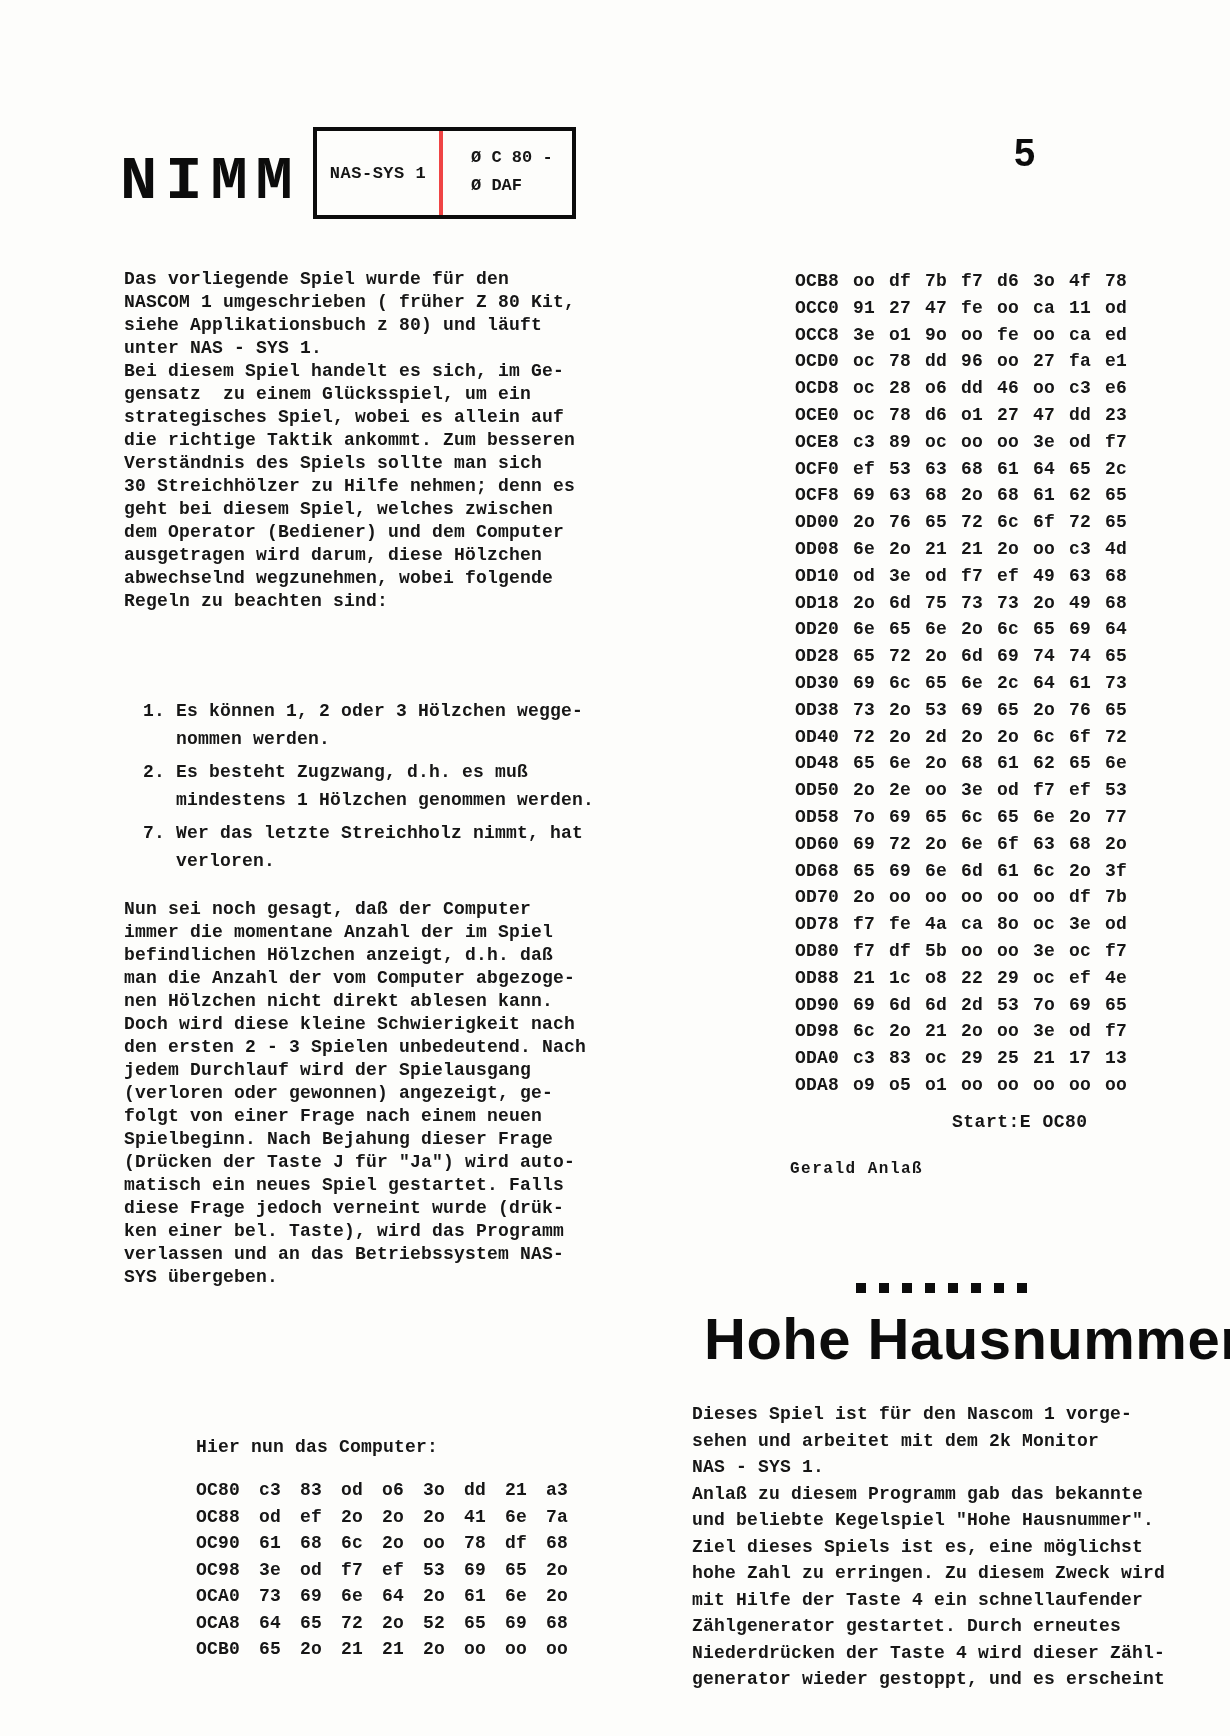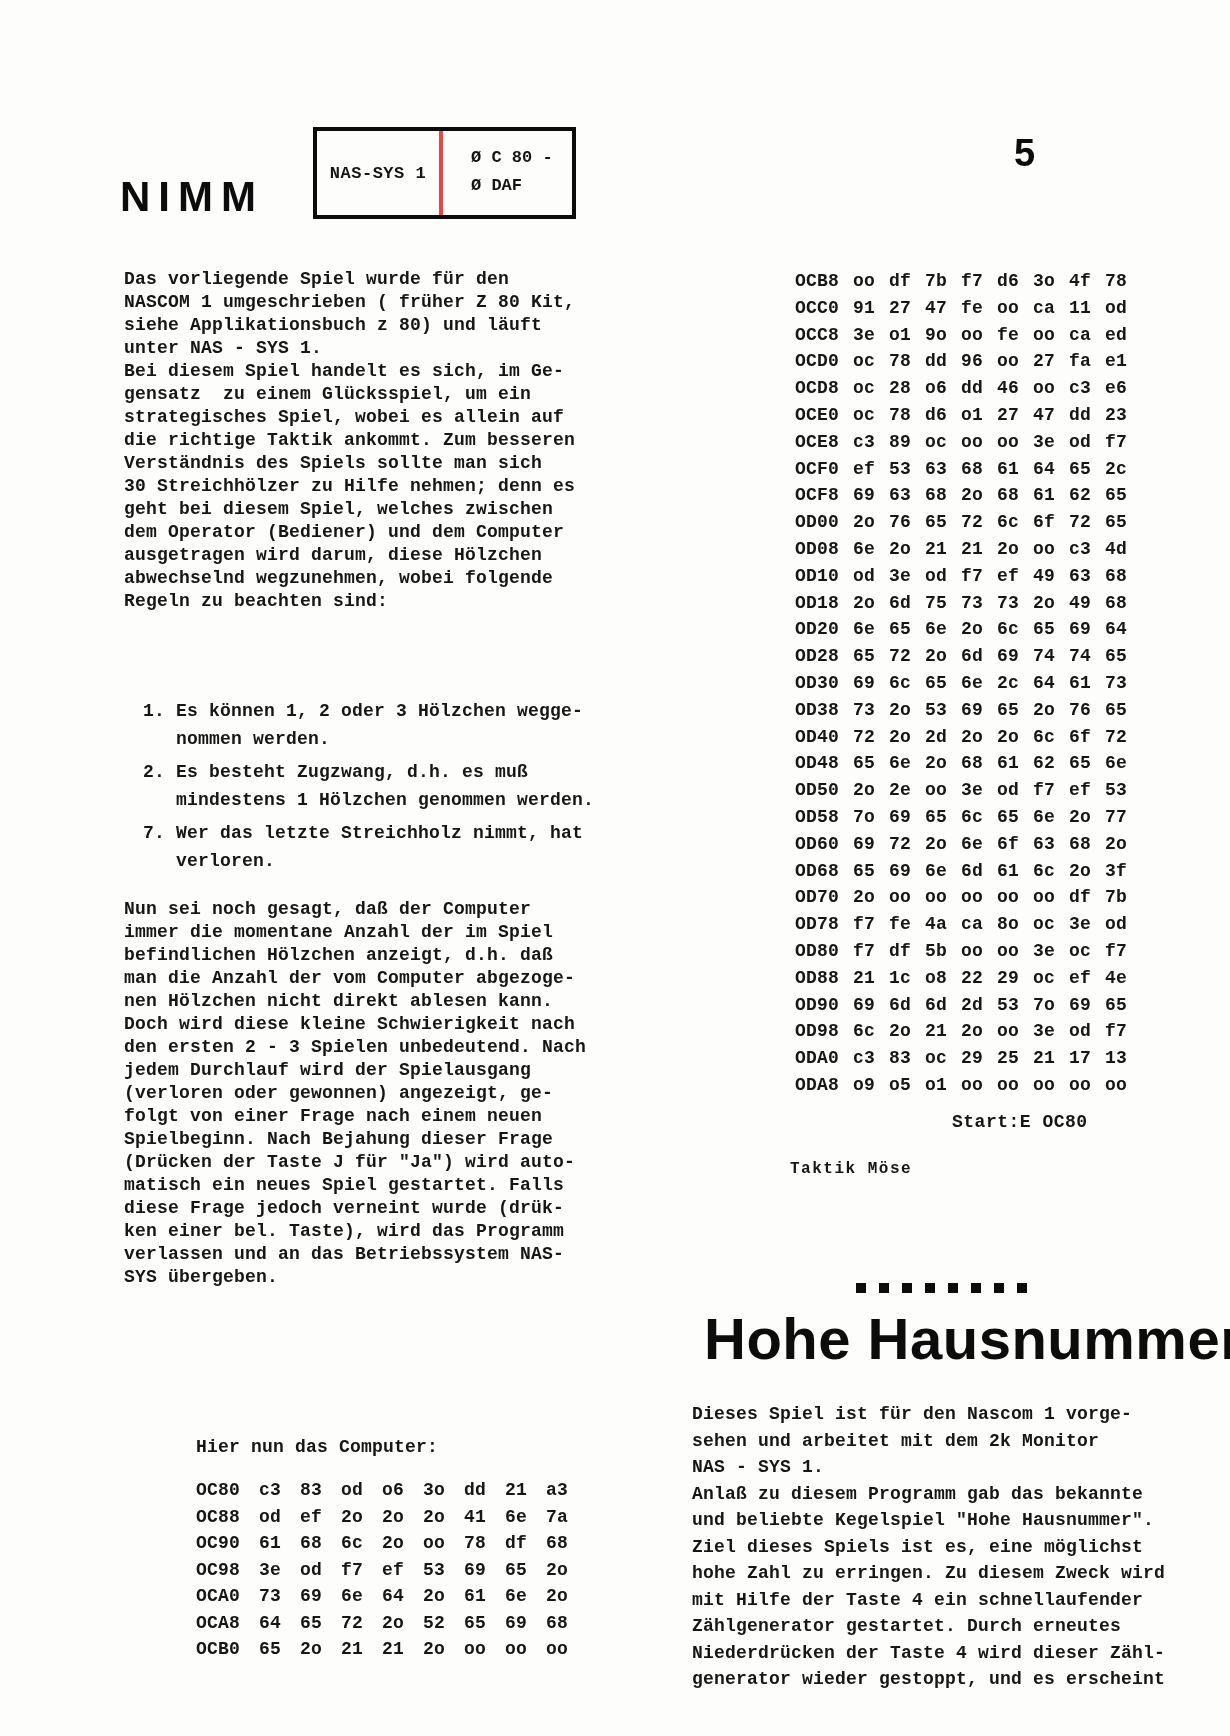--- a/index.html
+++ b/index.html
@@ -9,23 +9,23 @@
     width:1230px;height:1736px;
     margin:0 auto;
     background:#fdfdfb;
     color:#161616;
     font-family:"Liberation Mono","DejaVu Sans Mono",monospace;
     font-weight:700;
     overflow:hidden;
   }
   .txt{position:absolute;white-space:pre-wrap;font-size:18px;line-height:23px;letter-spacing:.2px;}
   .masthead-title{
-    position:absolute;left:120px;top:166px;
-    font-family:Liberation Sans, sans-serif;
-    font-weight:700;font-size:42px;line-height:62px;letter-spacing:8px;color:#0c0c0c;
+    position:absolute;left:120px;top:151px;
+    font-family:Liberation Mono, monospace;
+    font-weight:700;font-size:62px;line-height:62px;letter-spacing:8px;color:#0c0c0c;
   }
   .info-box{
     position:absolute;left:313px;top:127px;width:263px;height:92px;
     border:4px solid #0c0c0c;display:flex;box-sizing:border-box;background:#fdfdfb;
   }
   .info-cell-left{
     width:122px;border-right:4px solid #ef4444;
     display:flex;align-items:center;justify-content:center;
     font-size:17px;letter-spacing:.5px;
   }
@@ -150,21 +150,21 @@
 OD78 f7 fe 4a ca 8o oc 3e od
 OD80 f7 df 5b oo oo 3e oc f7
 OD88 21 1c o8 22 29 oc ef 4e
 OD90 69 6d 6d 2d 53 7o 69 65
 OD98 6c 2o 21 2o oo 3e od f7
 ODA0 c3 83 oc 29 25 21 17 13
 ODA8 o9 o5 o1 oo oo oo oo oo</div>
 
   <div class="start-note">Start:E OC80</div>
 
-  <div class="author">Taktik Möse</div>
+  <div class="author">Gerald Anlaß</div>
 
   <div class="dots">
     <span></span>
     <span></span>
     <span></span>
     <span></span>
     <span></span>
     <span></span>
     <span></span>
     <span></span>

